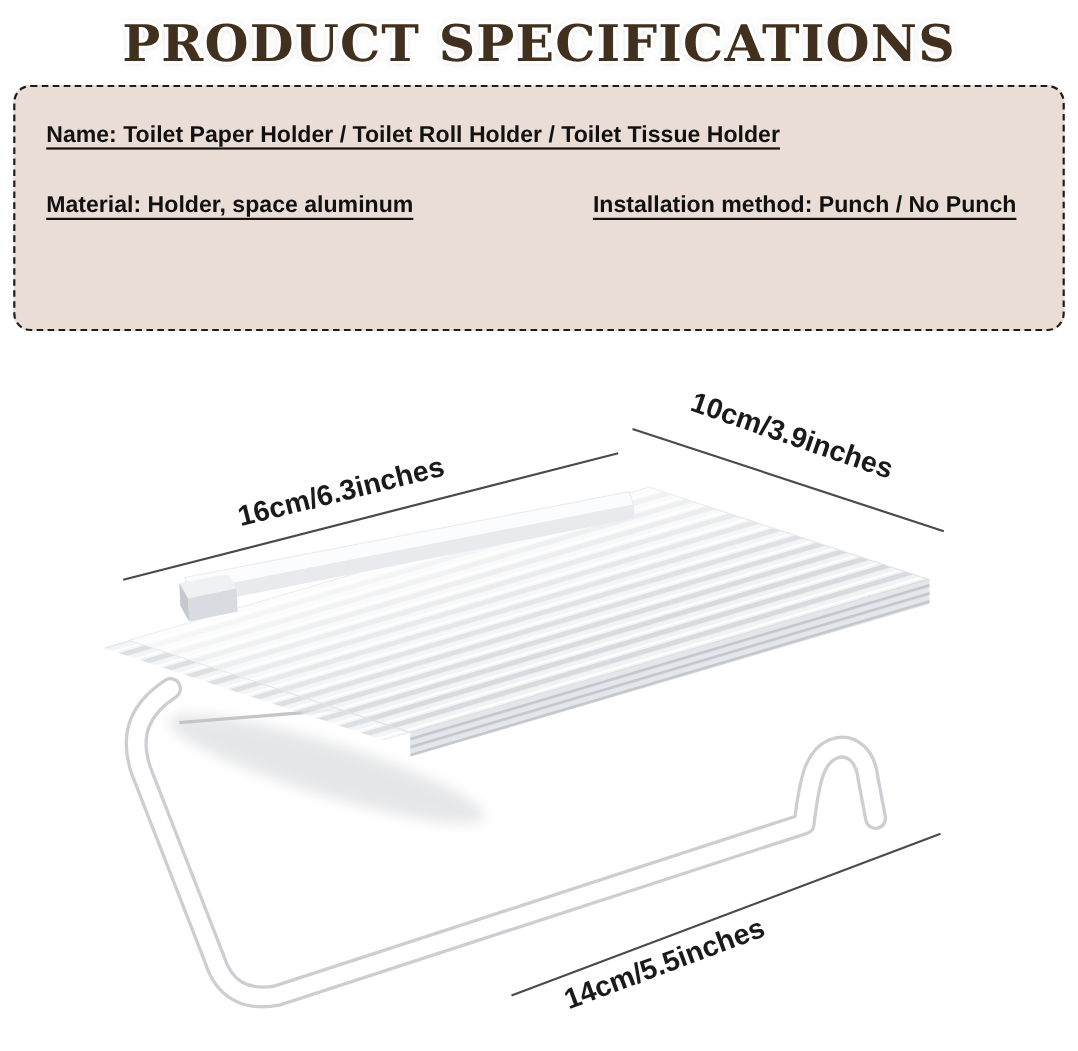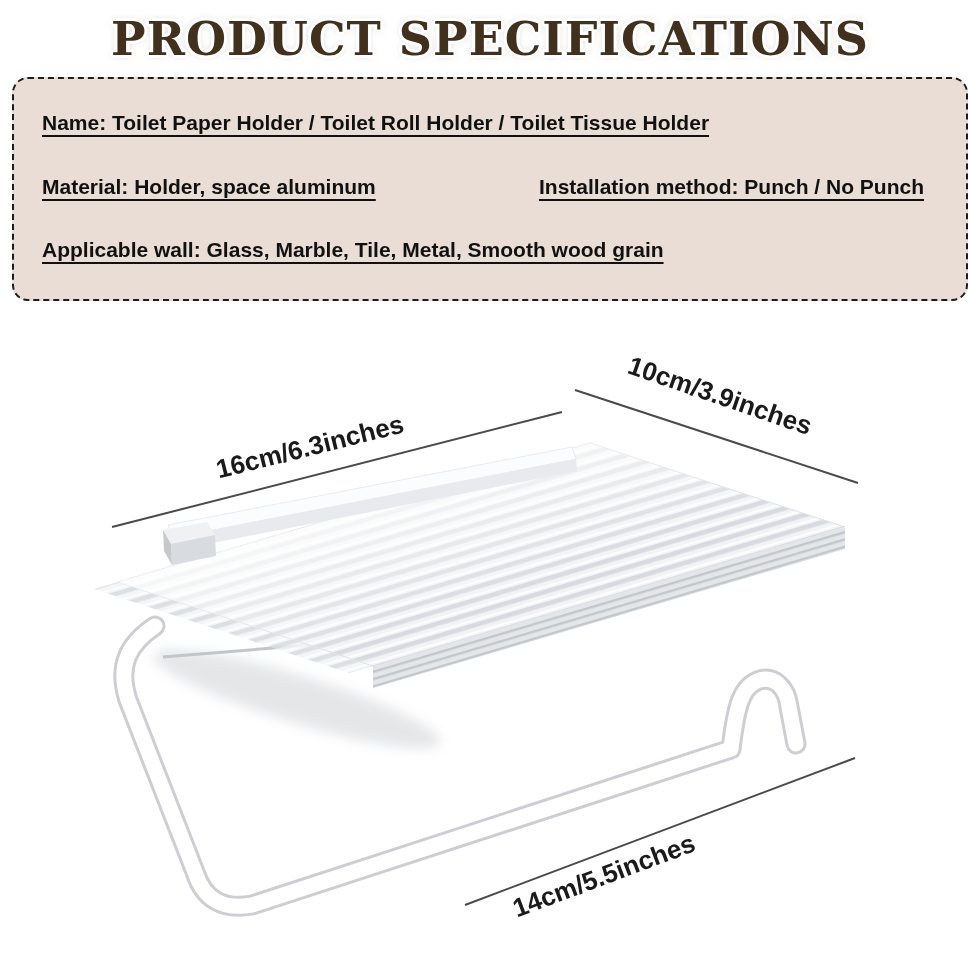--- a/index.html
+++ b/index.html
@@ -51,21 +51,20 @@
 <body>
 
 <div class="header-band">
   <div class="page-title">PRODUCT SPECIFICATIONS</div>
 </div>
 
 <div class="spec-box">
   <div class="spec-row r1">Name: Toilet Paper Holder / Toilet Roll Holder / Toilet Tissue Holder</div>
   <div class="spec-row r2">Material: Holder, space aluminum</div>
   <div class="spec-row r2b">Installation method: Punch / No Punch</div>
-  <div class="spec-row r3">Applicable wall: Glass, Marble, Tile, Metal, Smooth wood grain</div>
 </div>
 
 <svg class="figure-svg" viewBox="0 0 980 955">
   <defs>
     <pattern id="ribs" width="12" height="12" patternUnits="userSpaceOnUse" patternTransform="rotate(-16.5)">
       <rect width="12" height="12" fill="#f2f3f5"></rect>
       <rect width="12" height="4.5" fill="#d7dade"></rect>
       <rect y="8.5" width="12" height="1.8" fill="#ffffff"></rect>
     </pattern>
     <pattern id="ribsDense" width="7" height="7" patternUnits="userSpaceOnUse" patternTransform="rotate(-16.5)">

